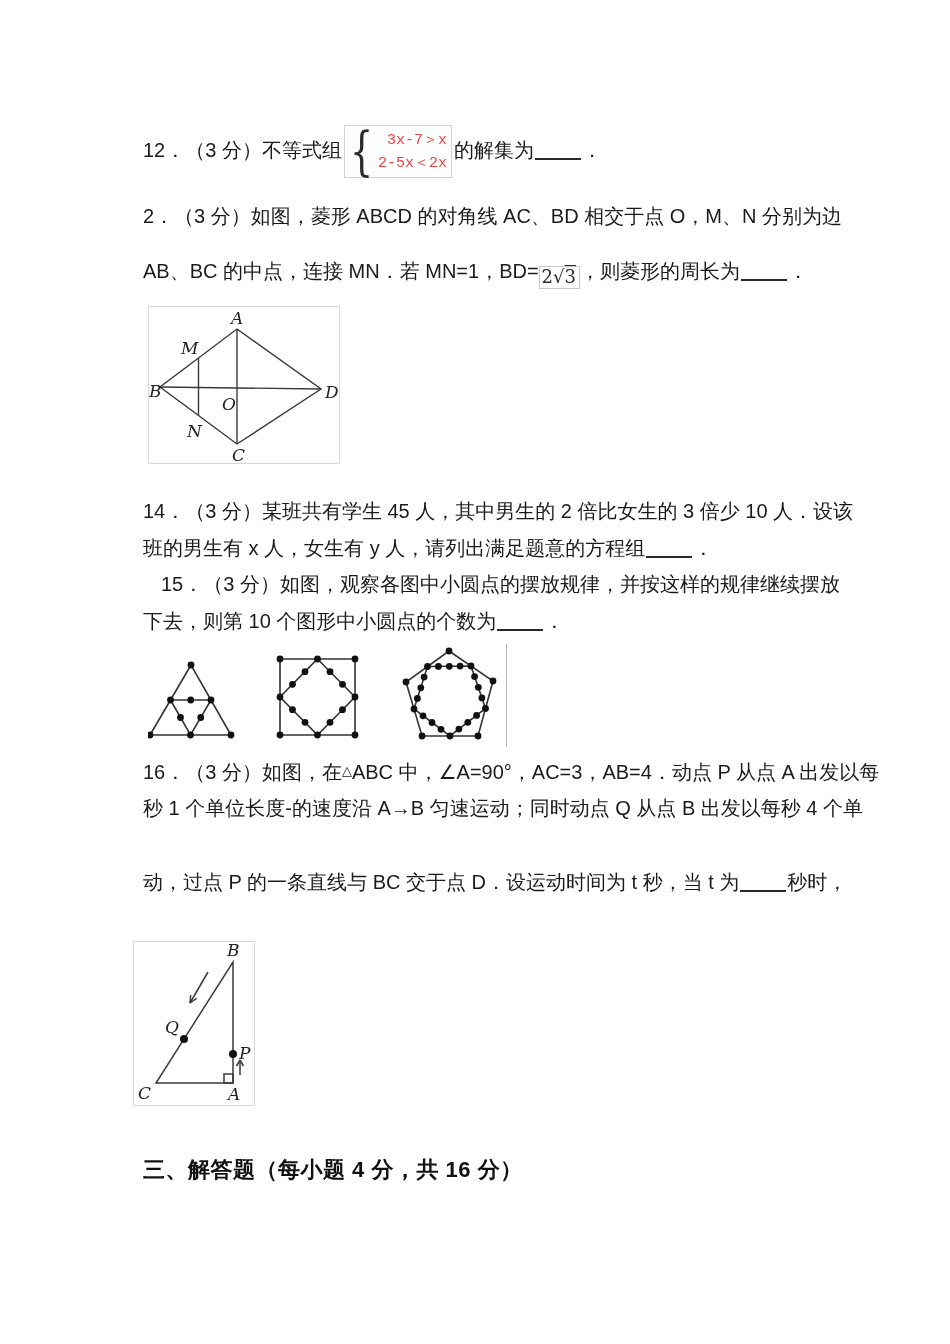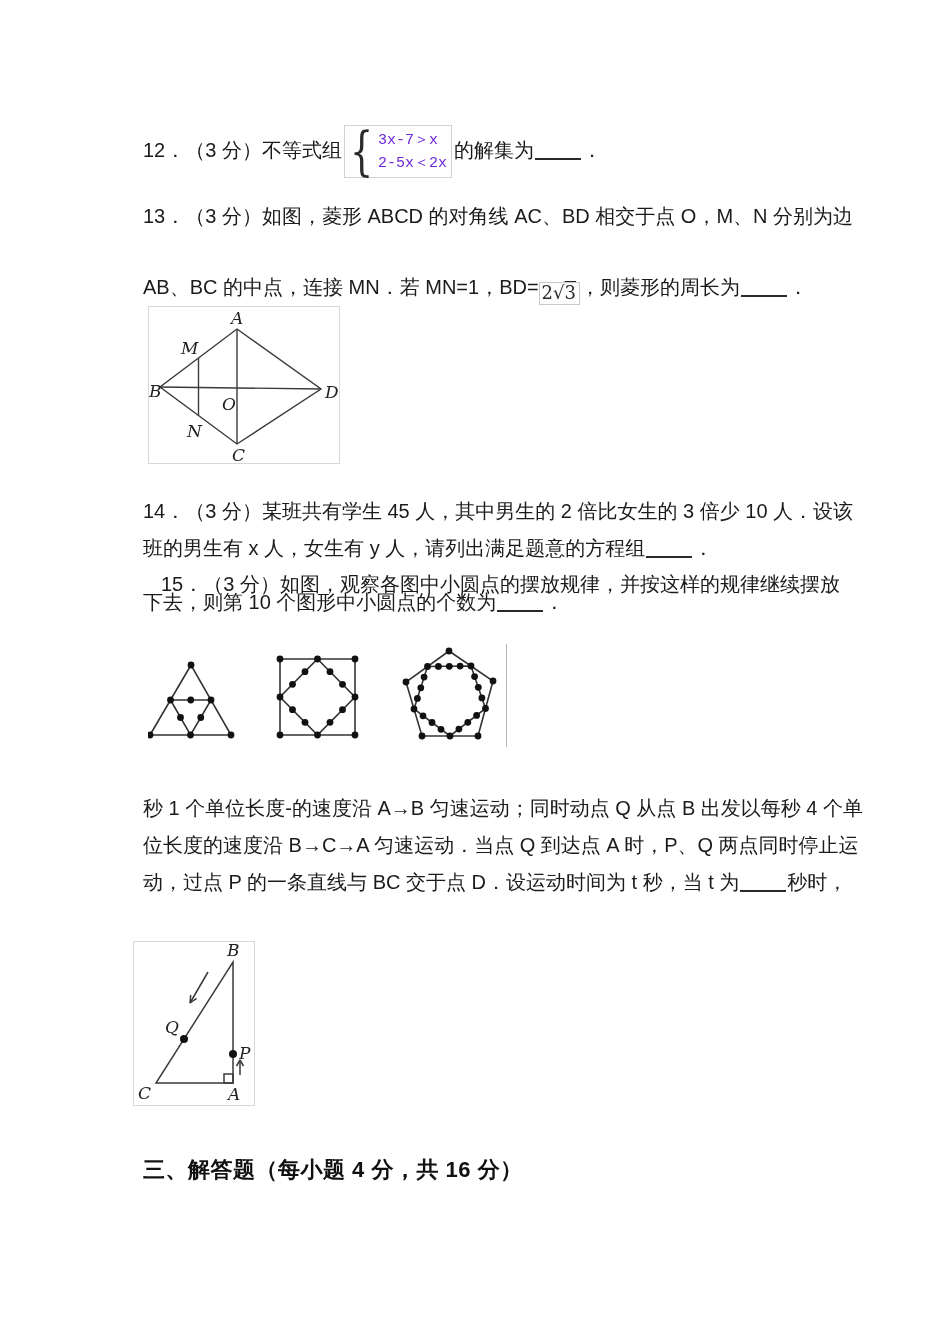--- a/index.html
+++ b/index.html
@@ -6,21 +6,21 @@
   .page {
     position:relative; width:950px; height:1344px; background:#ffffff;
     font-family:"Liberation Sans","DejaVu Sans",sans-serif; color:#1b1b1b;
     overflow:hidden;
   }
   .tline { position:absolute; left:143px; white-space:nowrap; font-size:20px; line-height:28px; color:#1b1b1b; }
   .blank { display:inline-block; width:46px; height:2px; border-bottom:2px solid #2a2a2a; vertical-align:-3px; margin:0 1px; }
   
   .sysbox { display:inline-flex; align-items:center; border:1px solid #d2d2d2; padding:1px 4px 1px 0; vertical-align:middle; margin:0 2px; background:#fefefe; }
   .brace { font-family:"DejaVu Serif",serif; font-size:52px; font-weight:200; line-height:0.95; display:inline-block; transform:scaleX(0.7); color:#2a2a2a; }
-  .syslines { display:inline-flex; flex-direction:column; font-family:"Liberation Mono","DejaVu Sans Mono",monospace; font-size:15px; line-height:23px; color:#6d28d9; }
+  .syslines { display:inline-flex; flex-direction:column; font-family:"Liberation Mono","DejaVu Sans Mono",monospace; font-size:15px; line-height:23px; color:#ef4444;align-items:flex-end; }
   
   .sqrtbox { display:inline-block; border:1px solid #c9c9c9; padding:0 3px 1px 2px; font-family:"DejaVu Serif",serif; font-size:18px; line-height:20px; vertical-align:-5px; background:#fdfdfd; color:#2a2a2a; }
   .radicand { text-decoration:overline; }
   .figbox { position:absolute; border:1px solid #d8d8d8; background:#ffffff; }
   .figbox-rline { position:absolute; border-right:1px solid #b8b8b8; background:#ffffff; }
   svg text.ptlabel { font-family:"DejaVu Serif",serif; font-style:italic; font-size:17px; fill:#222222; }
   .tri { font-size:13px; vertical-align:4px; }
   .sec-header { position:absolute; left:143px; top:1155px; font-weight:bold; font-size:22px; color:#111; letter-spacing:0.5px; }
 </style>
 </head>
@@ -32,23 +32,23 @@
     <span>12．（3 分）不等式组</span><span class="sysbox">
         <span class="brace">{</span>
         <span class="syslines">
           <span>3x-7＞x</span>
           <span>2-5x＜2x</span>
         </span>
       </span><span>的解集为</span><span class="blank"></span><span>．</span>
   </div>
 
   <div class="tline" style="top:202px;">
-    <span>13．（3 分）如图，菱形 ABCD 的对角线 AC、BD 相交于点 O，M、N 分别为边</span>
-  </div>
-  <div class="tline" style="top:270px; height:34px; line-height:34px;">
+    <span>2．（3 分）如图，菱形 ABCD 的对角线 AC、BD 相交于点 O，M、N 分别为边</span>
+  </div>
+  <div class="tline" style="top:254px; height:34px; line-height:34px;">
     <span>AB、BC 的中点，连接 MN．若 MN=1，BD=</span><span class="sqrtbox"><span>2</span><span>√</span><span class="radicand">3</span></span><span>，则菱形的周长为</span><span class="blank"></span><span>．</span>
   </div>
 
   <div class="figbox" style="left:148px; top:306px; width:190px; height:156px;">
     <svg width="190" height="156" viewBox="0 0 190 156">
       <g stroke="#3a3a3a" stroke-width="1.4" fill="none">
         <polygon points="88,22 172,82 88,137 11,80"></polygon>
         <line x1="88" y1="22" x2="88" y2="137"></line>
         <line x1="11" y1="80" x2="172" y2="82"></line>
         <line x1="49.5" y1="51" x2="49.5" y2="108.5"></line>
@@ -68,21 +68,21 @@
   <div class="tline" style="top:497px;">
     <span>14．（3 分）某班共有学生 45 人，其中男生的 2 倍比女生的 3 倍少 10 人．设该</span>
   </div>
   <div class="tline" style="top:534px;">
     <span>班的男生有 x 人，女生有 y 人，请列出满足题意的方程组</span><span class="blank"></span><span>．</span>
   </div>
 
   <div class="tline" style="top:570px;margin-left:18px;">
     <span>15．（3 分）如图，观察各图中小圆点的摆放规律，并按这样的规律继续摆放</span>
   </div>
-  <div class="tline" style="top:588px;">
+  <div class="tline" style="top:607px;">
     <span>下去，则第 10 个图形中小圆点的个数为</span><span class="blank"></span><span>．</span>
   </div>
 
   <div class="figbox-rline" style="left:148px; top:644px; width:358px; height:103px;">
     <svg width="358" height="103" viewBox="0 0 358 103">
 
       <g stroke="#333" stroke-width="1.6" fill="none">
         <polygon points="43,21 2,91 83,91"></polygon>
         <polygon points="22.5,56 63,56 42.5,91"></polygon>
       </g>
@@ -148,25 +148,25 @@
         <circle cx="293" cy="85.3" r="3.4"></circle>
           <circle cx="284" cy="78.5" r="3.4"></circle>
           <circle cx="275" cy="71.8" r="3.4"></circle>
         <circle cx="269.4" cy="54.4" r="3.4"></circle>
           <circle cx="272.8" cy="43.8" r="3.4"></circle>
           <circle cx="276.1" cy="33.1" r="3.4"></circle>
       </g>
     </svg>
   </div>
 
+  <div class="tline" style="top:757px;">
+    <span>16．（3 分）如图，在</span><span class="tri">△</span><span>ABC 中，∠A=90°，AC=3，AB=4．动点 P 从点 A 出发以每</span>
+  </div>
   <div class="tline" style="top:794px;">
     <span>秒 1 个单位长度-的速度沿 A→B 匀速运动；同时动点 Q 从点 B 出发以每秒 4 个单</span>
-  </div>
-  <div class="tline" style="top:831px;">
-    <span>位长度的速度沿 B→C→A 匀速运动．当点 Q 到达点 A 时，P、Q 两点同时停止运</span>
   </div>
   <div class="tline" style="top:868px;">
     <span>动，过点 P 的一条直线与 BC 交于点 D．设运动时间为 t 秒，当 t 为</span><span class="blank"></span><span>秒时，</span>
   </div>
 
   <div class="figbox" style="left:133px; top:941px; width:120px; height:163px;">
     <svg width="120" height="163" viewBox="0 0 120 163">
       <g stroke="#3a3a3a" stroke-width="1.5" fill="none">
         <polygon points="99,20 99,141 22,141"></polygon>
         <rect x="90" y="132" width="9" height="9"></rect>

